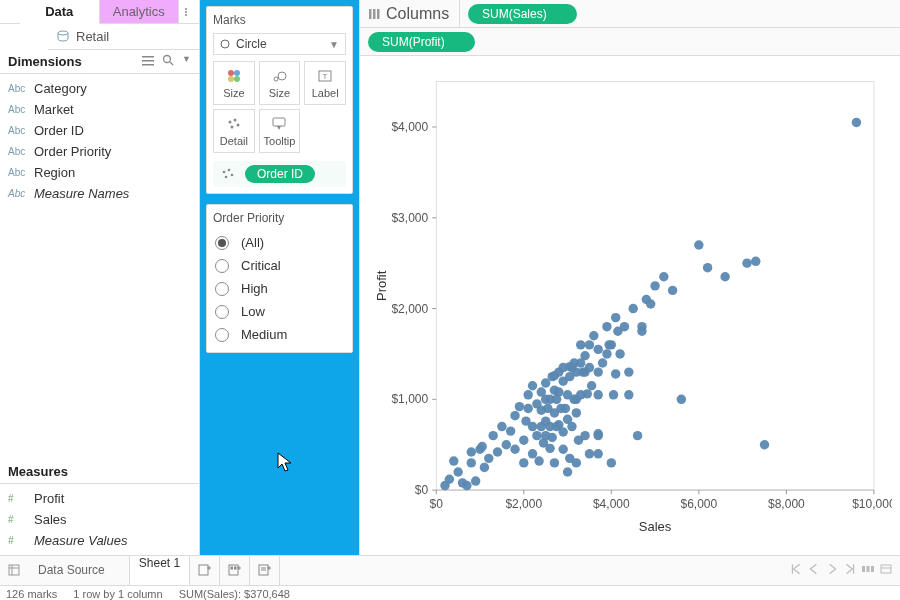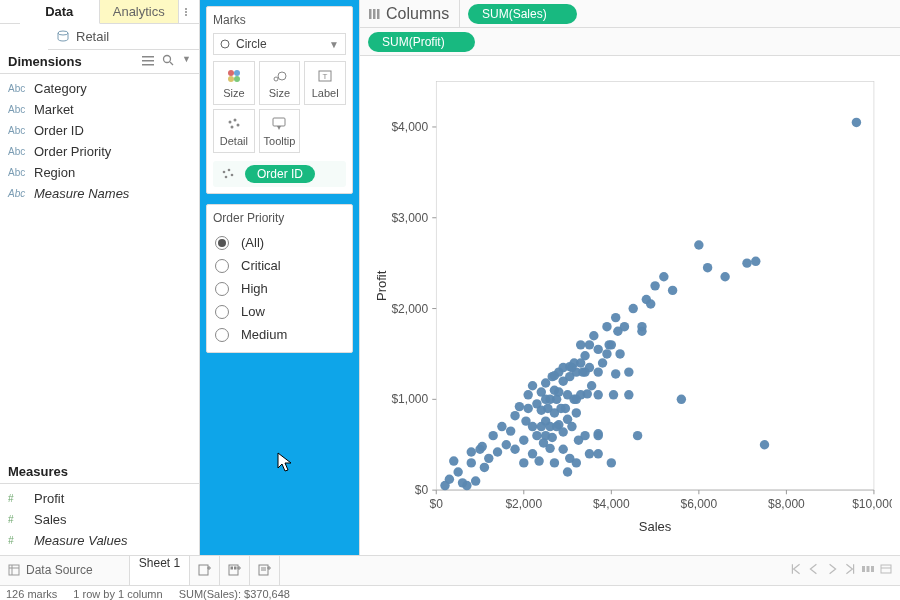--- a/index.html
+++ b/index.html
@@ -47,21 +47,21 @@
     align-items: stretch;
   }
   .tab {
     flex: 1;
     display: flex;
     align-items: center;
     justify-content: center;
     font-size: 13px;
     color: var(--text-light);
     border-right: 1px solid var(--border);
-    background: #fef9c3;
+    background: #f0abfc;
     cursor: pointer;
   }
   .tab.active {
     background: #fff;
     color: #222;
     font-weight: 600;
     border-bottom: 1px solid #fff;
     margin-bottom: -1px;
     margin-left: 20px;
   }
@@ -245,21 +245,21 @@
     grid-column: 1 / span 3;
     grid-row: 2;
     border-top:1px solid var(--border);
     background:#fafafa;
     display:flex;
     align-items:stretch;
     font-size:12px;
   }
   .sheet-bar .ds-tab{
     width:130px;
-    display:flex;align-items:center;gap:6px;padding:0 8px;color:#666;
+    display:flex;align-items:center;gap:18px;padding:0 8px;color:#666;
     border-right:1px solid var(--border);
     cursor:pointer;
   }
   .sheet-tab{
     width:60px;
     display:flex;align-items:flex-start;justify-content:center;color:#333;
     border-right:1px solid var(--border);
     background:#fff;
     cursor:pointer;
   }

